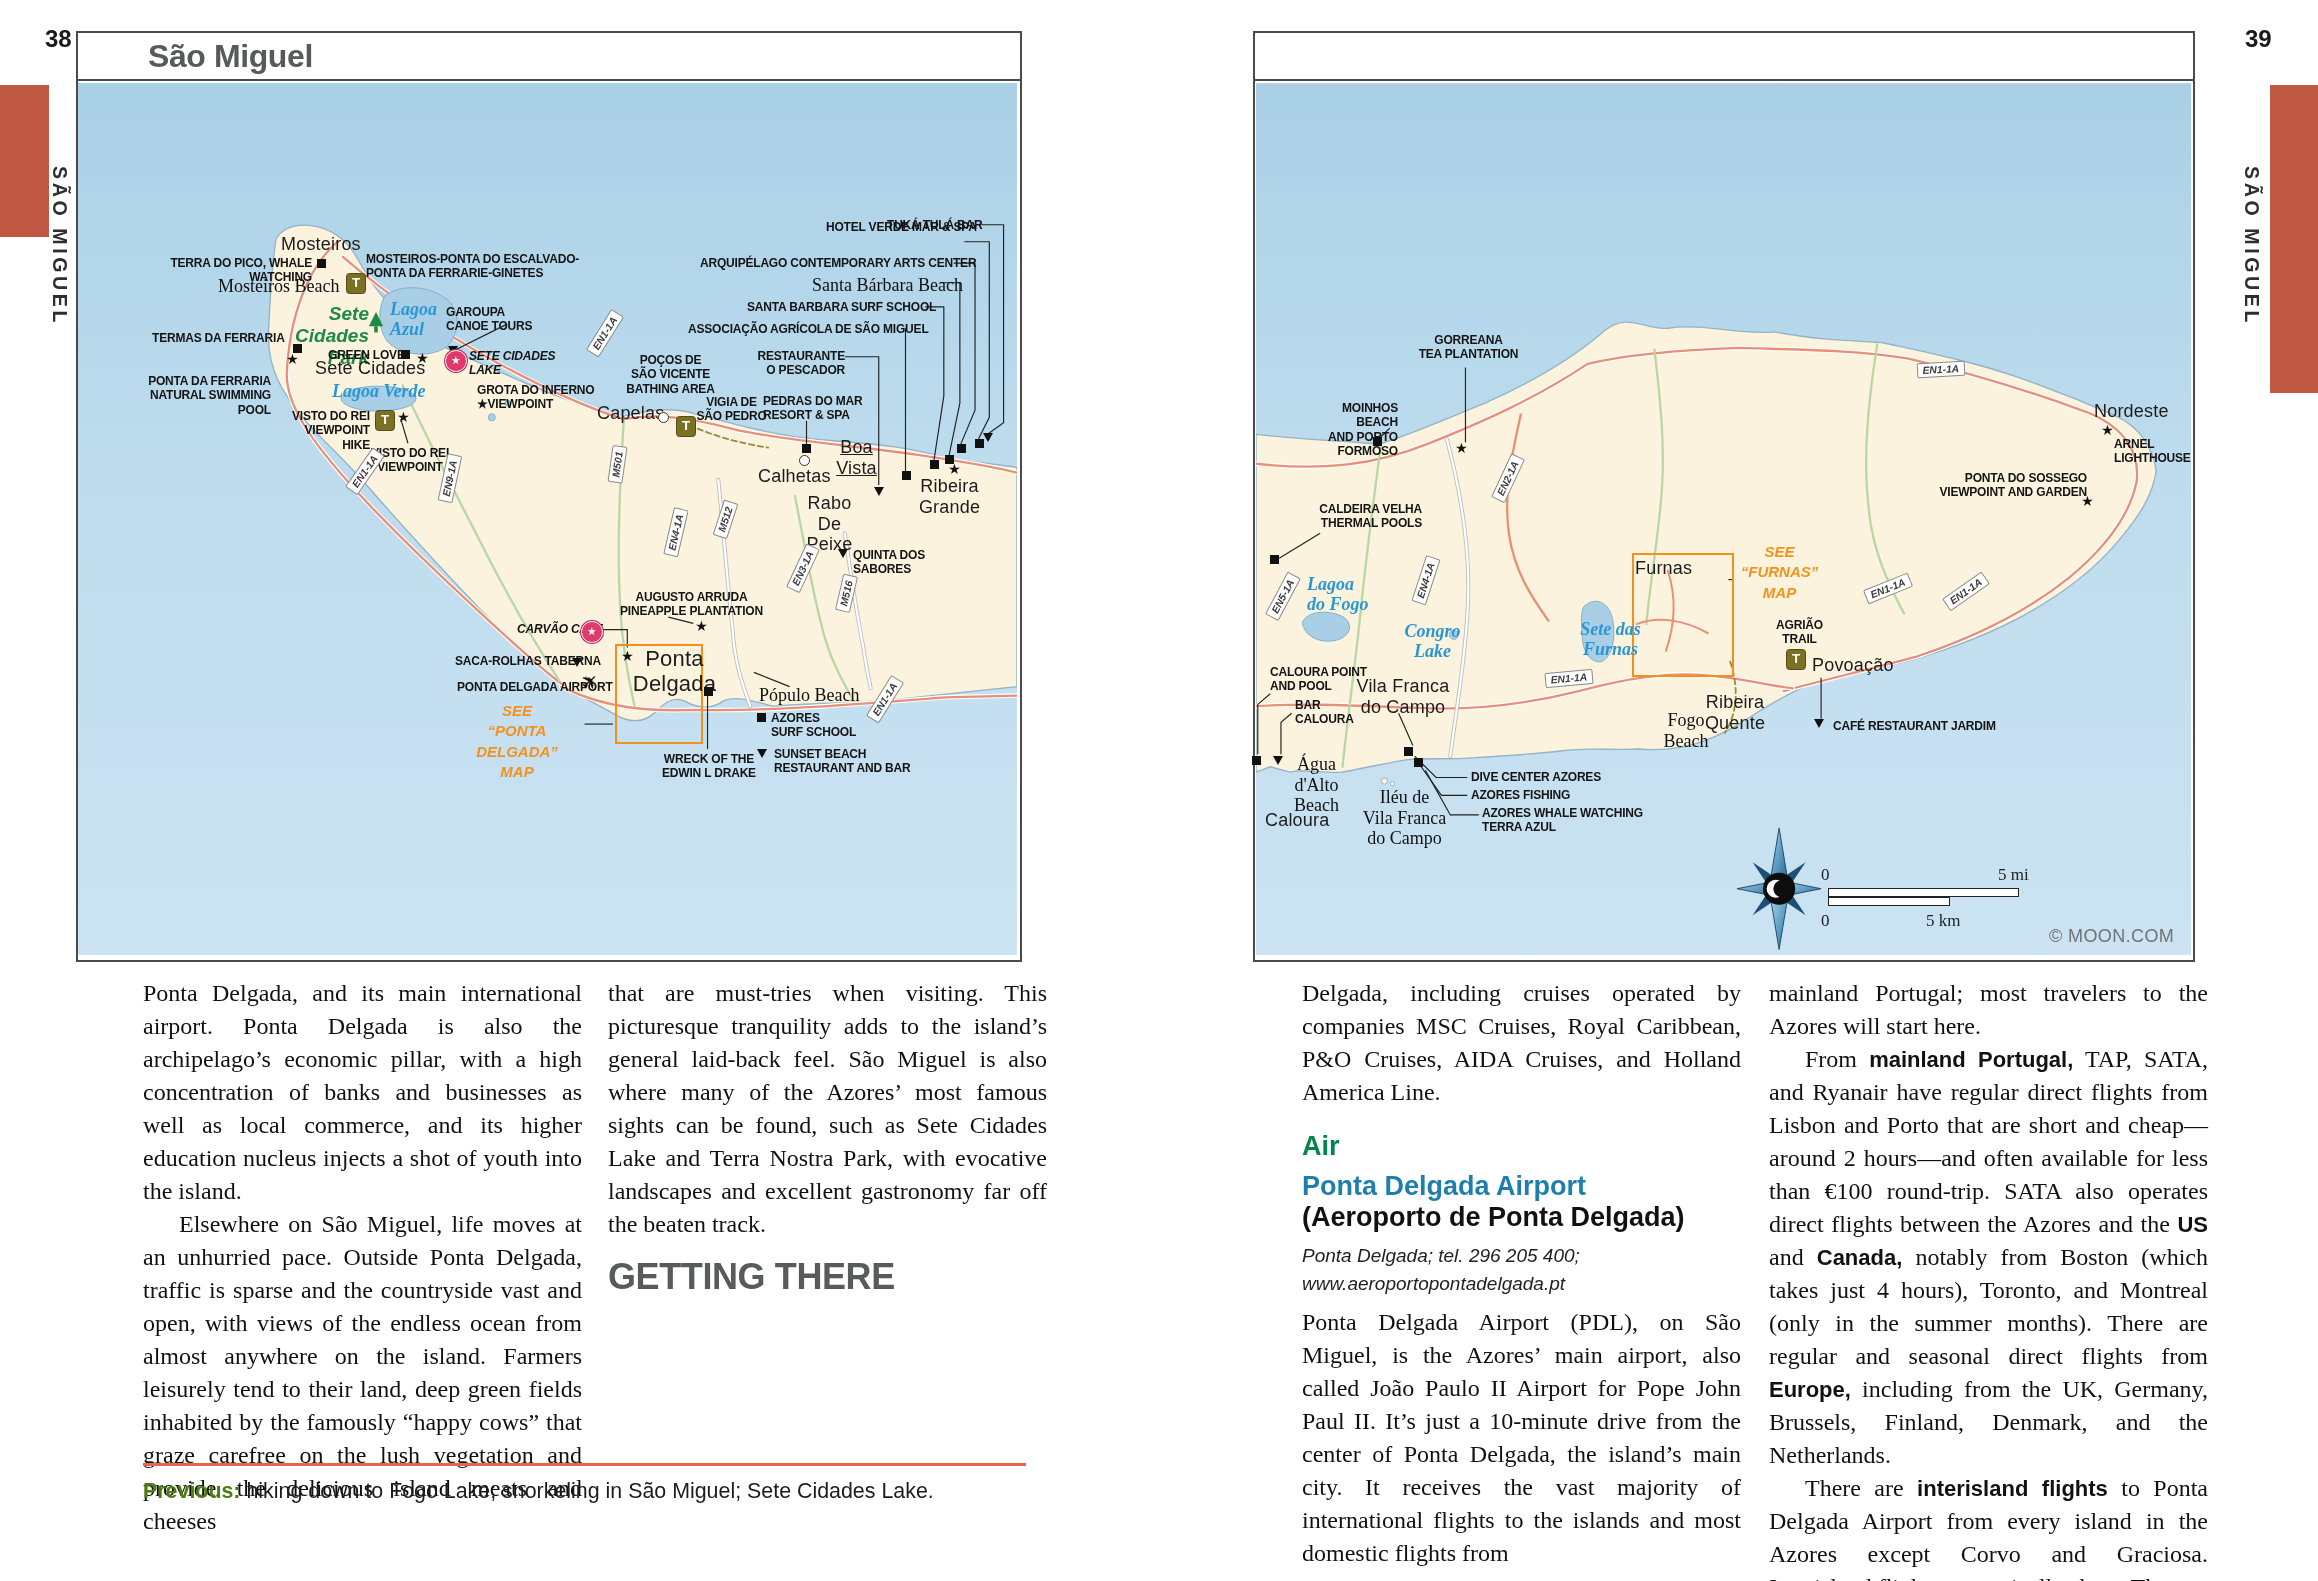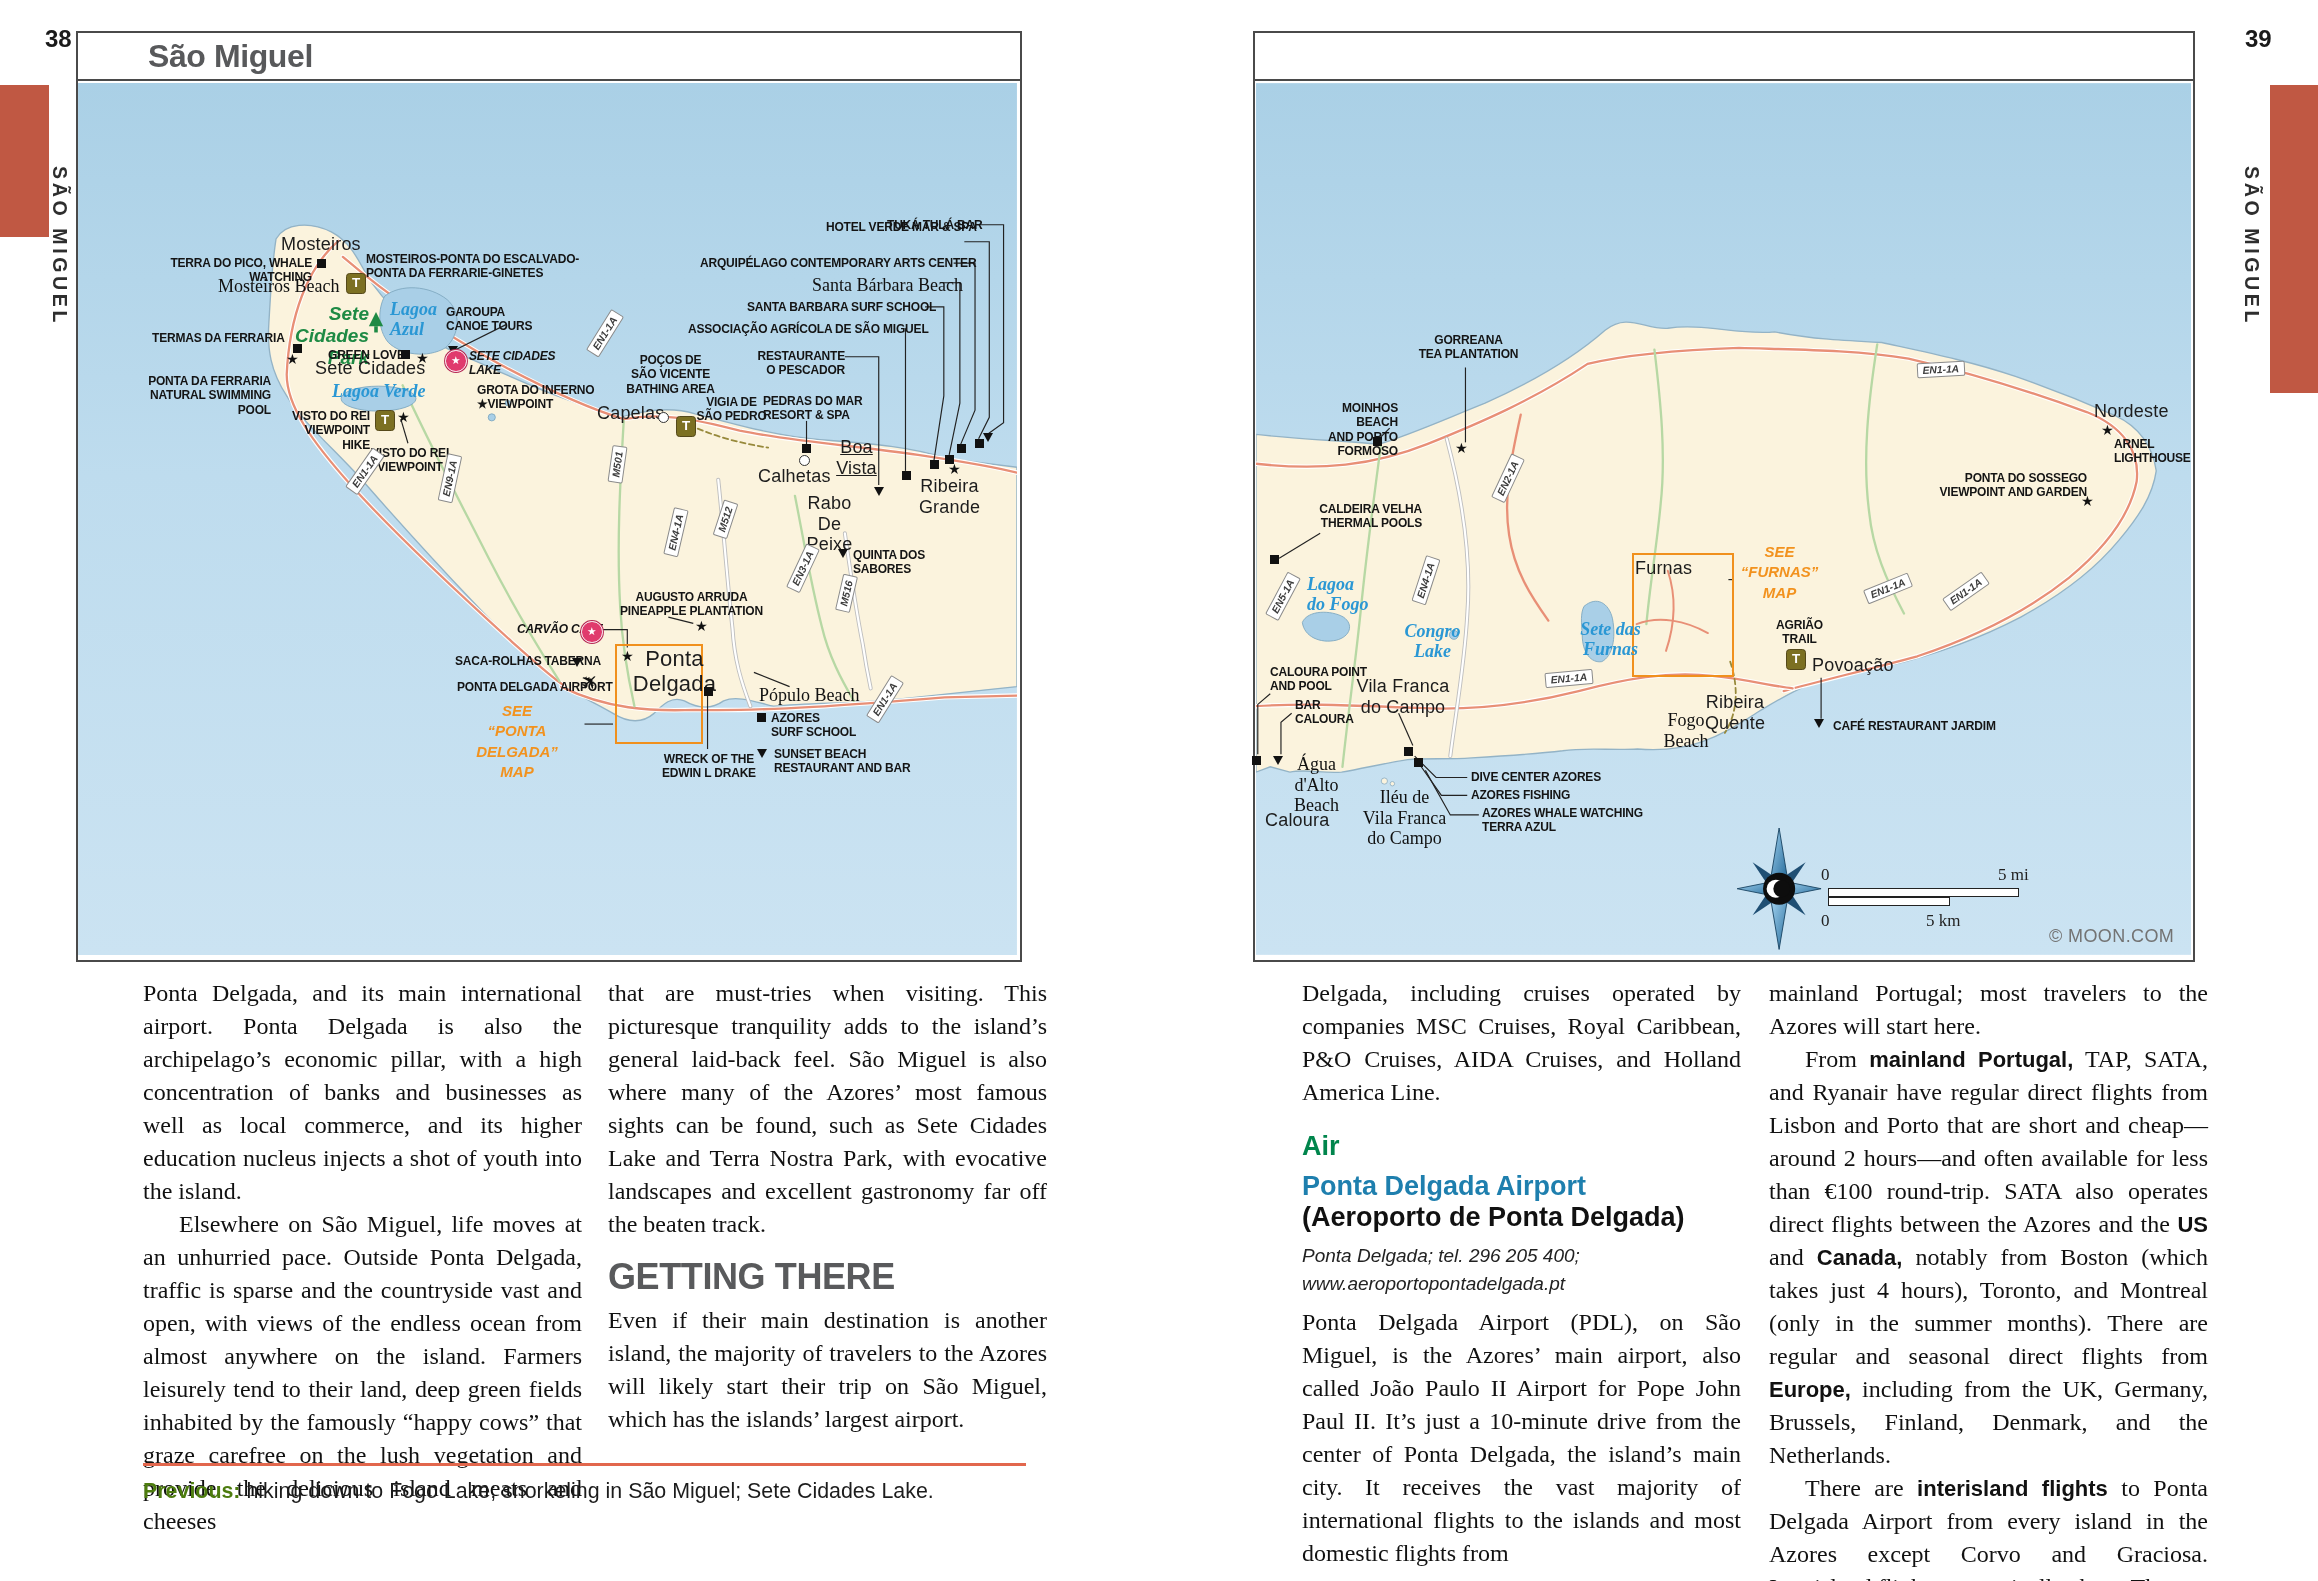--- a/index.html
+++ b/index.html
@@ -397,21 +397,20 @@
   <div class="credit" style="left:2049px;top:926px;">© MOON.COM</div>
 
   <div class="col" style="left:143px;top:977px;">
     <p>Ponta Delgada, and its main international airport. Ponta Delgada is also the archipelago’s economic pillar, with a high concentration of banks and businesses as well as local commerce, and its higher education nucleus injects a shot of youth into the island.</p>
     <p class="ind">Elsewhere on São Miguel, life moves at an unhurried pace. Outside Ponta Delgada, traffic is sparse and the countryside vast and open, with views of the endless ocean from almost anywhere on the island. Farmers leisurely tend to their land, deep green fields inhabited by the famously “happy cows” that graze carefree on the lush vegetation and provide the delicious island meats and cheeses</p>
   </div>
 
   <div class="col" style="left:608px;top:977px;">
     <p>that are must-tries when visiting. This picturesque tranquility adds to the island’s general laid-back feel. São Miguel is also where many of the Azores’ most famous sights can be found, such as Sete Cidades Lake and Terra Nostra Park, with evocative landscapes and excellent gastronomy far off the beaten track.</p>
     <div class="h-getting">GETTING THERE</div>
-    <p>Even if their main destination is another island, the majority of travelers to the Azores will likely start their trip on São Miguel, which has the islands’ largest airport.</p>
   </div>
 
   <div class="col" style="left:1302px;top:977px;">
     <p>Delgada, including cruises operated by companies MSC Cruises, Royal Caribbean, P&amp;O Cruises, AIDA Cruises, and Holland America Line.</p>
     <div class="h-air">Air</div>
     <div class="h-airport">Ponta Delgada Airport</div>
     <div class="h-airport-pt">(Aeroporto de Ponta Delgada)</div>
     <div class="contact">Ponta Delgada; tel. 296 205 400; www.aeroportopontadelgada.pt</div>
     <p>Ponta Delgada Airport (PDL), on São Miguel, is the Azores’ main airport, also called João Paulo II Airport for Pope John Paul II. It’s just a 10-minute drive from the center of Ponta Delgada, the island’s main city. It receives the vast majority of international flights to the islands and most domestic flights from</p>
   </div>

